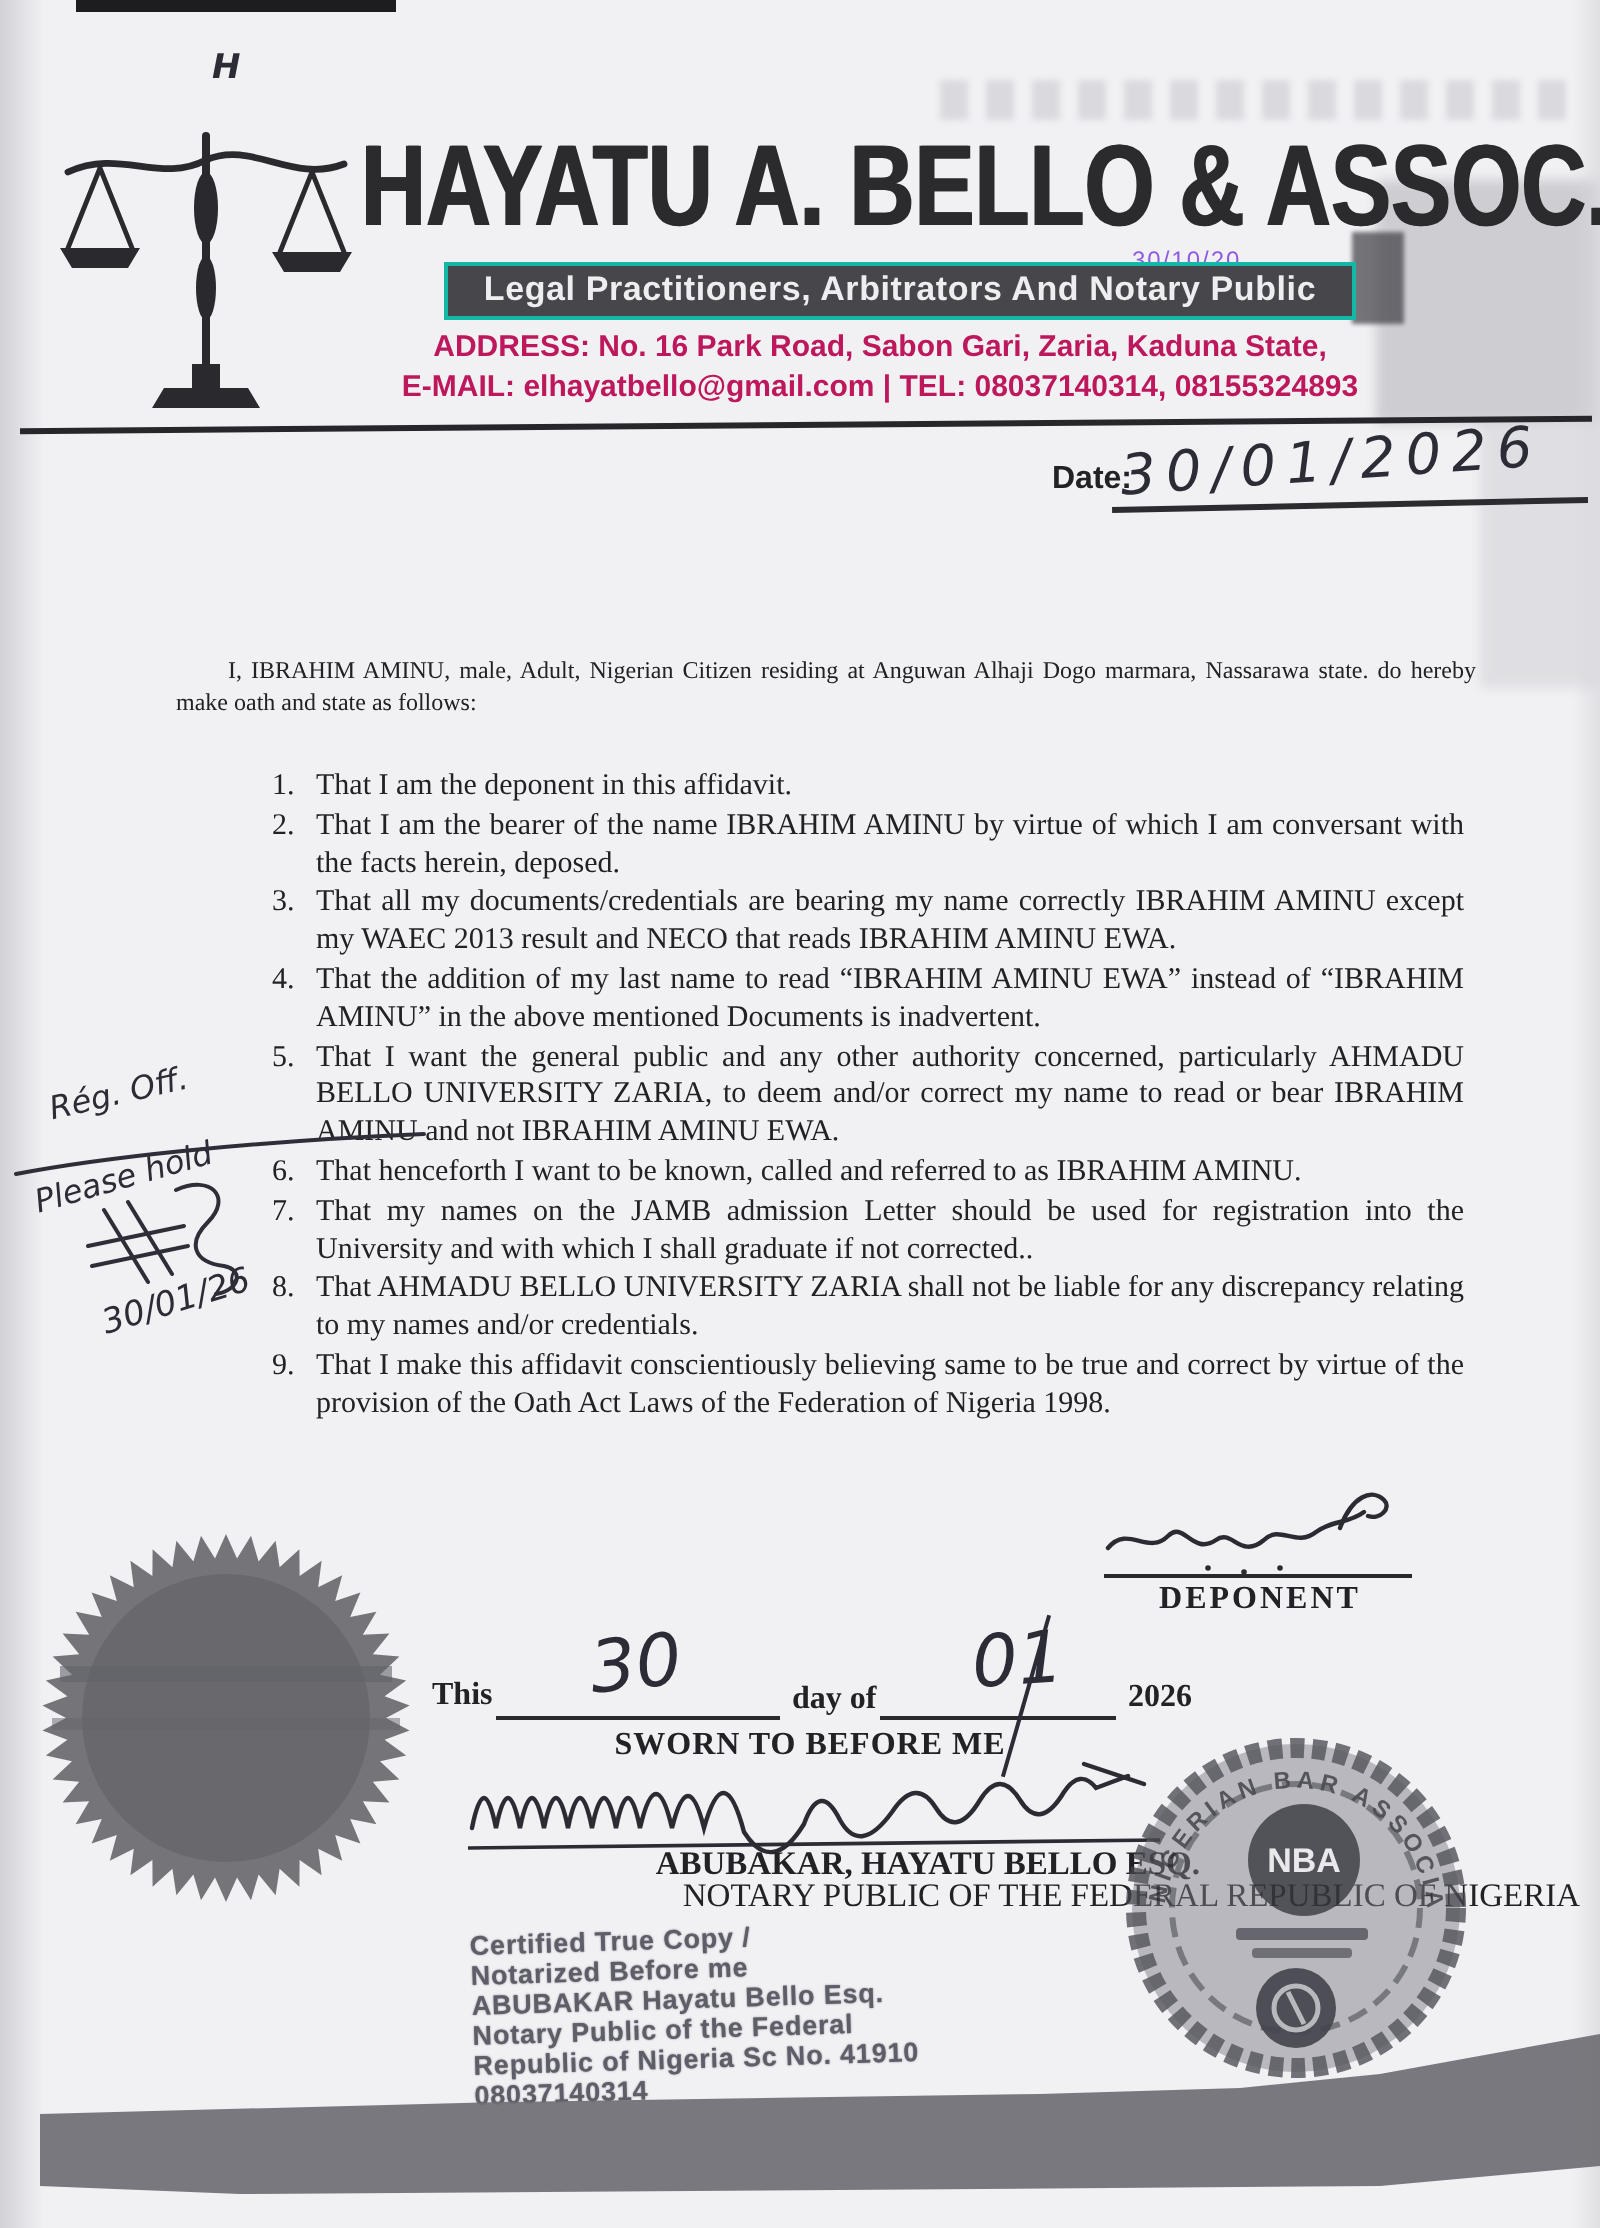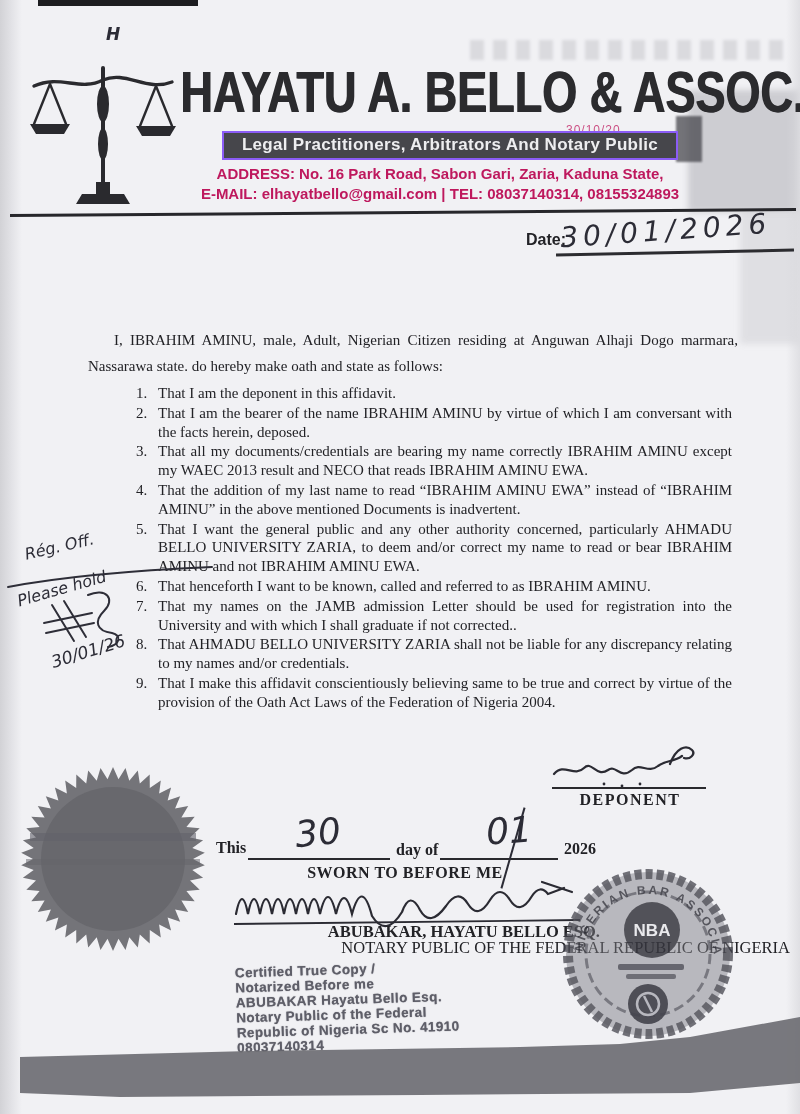--- a/index.html
+++ b/index.html
@@ -13,41 +13,41 @@
   .ghost-top{left:470px;top:40px;width:320px;height:20px;opacity:.22;filter:blur(1.5px);
     background:repeating-linear-gradient(90deg,#8a8a92 0 14px,transparent 14px 23px);}
   .smudge1{left:688px;top:90px;width:112px;height:122px;background:#a2a2a9;opacity:.45;filter:blur(3px);}
   .smudge2{left:676px;top:116px;width:26px;height:46px;background:#3e3e44;opacity:.7;filter:blur(1px);}
   .smudge3{left:740px;top:212px;width:60px;height:132px;background:#b3b3b9;opacity:.28;filter:blur(3px);}
   .right-edge{right:0;top:0;width:14px;height:1114px;background:linear-gradient(270deg,#d8d8dc,rgba(241,241,244,0));opacity:.7;}
   
   .firm-name{left:180px;top:60px;width:616px;font-family:"Liberation Sans",sans-serif;
     font-weight:bold;font-size:45px;letter-spacing:0px;color:#2b2b2e;white-space:nowrap;
     transform:scaleY(1.28);transform-origin:top left;text-shadow:1px 0 0 #2b2b2e;}
-  .banner{left:222px;top:131px;width:452px;background:#46464b;border:2px solid #8b5cf6;
+  .banner{left:222px;top:131px;width:452px;background:#46464b;border:2px solid #14b8a6;
     color:#eeeef0;font-family:"Liberation Sans",sans-serif;font-weight:bold;font-size:17px;
     text-align:center;padding:2px 0 3px;letter-spacing:.3px;}
   .addr{left:120px;top:165px;width:640px;text-align:center;font-family:"Liberation Sans",sans-serif;
     font-weight:bold;font-size:15px;color:#be185d;}
   .addr2{top:185px;}
   .ghost-date{left:566px;top:123px;font-family:"Liberation Sans",sans-serif;font-size:12px;
-    color:#be185d;opacity:.75;letter-spacing:1px;}
+    color:#6d28d9;opacity:.75;letter-spacing:1px;}
   .hr-sep{left:10px;top:211px;width:786px;height:3px;background:#27272b;transform:rotate(-0.45deg);}
   .h-mark{left:106px;top:24px;font-size:17px;font-weight:bold;color:#3a3a42;font-family:"DejaVu Sans",sans-serif;}
   
   .date-label{left:526px;top:231px;font-family:"Liberation Sans",sans-serif;font-weight:bold;font-size:16px;}
   .date-rule{left:556px;top:251px;width:238px;height:2.5px;background:#2c2c30;transform:rotate(-1.2deg);}
   .hand{font-family:"DejaVu Sans",sans-serif;font-style:italic;color:#2c2c36;}
   .date-hand{left:560px;top:214px;font-size:28px;letter-spacing:5px;transform:rotate(-4deg);white-space:nowrap;}
   
   .title{left:0;top:267px;width:840px;text-align:center;font-weight:bold;font-size:16.5px;}
   .title span{text-decoration:underline;text-underline-offset:2px;}
   .title .t2{display:block;margin-top:2px;}
   
-  .intro{left:88px;top:327px;width:650px;font-size:15px;line-height:26px;text-align:justify;text-indent:26px;}
+  .intro{left:88px;top:327px;width:650px;font-size:12px;line-height:16px;text-align:justify;text-indent:26px;}
   .list{left:136px;top:384px;width:596px;font-size:15px;line-height:18.8px;}
   .list .item{display:flex;margin:0 0 1px 0;}
   .list .num{width:22px;flex:none;}
   .list .txt{flex:1;text-align:justify;font-family:Liberation Serif, serif;}
   
   .mnote{font-size:16px;white-space:nowrap;}
   .m1{left:24px;top:537px;transform:rotate(-13deg);}
   .m2{left:16px;top:579px;transform:rotate(-16deg);}
   .m3{left:50px;top:641px;font-size:17px;transform:rotate(-17deg);}
   
@@ -155,21 +155,21 @@
       <span class="txt">That my names on the JAMB admission Letter should be used for registration into the University and with which I shall graduate if not corrected..</span>
     </div>
 
     <div class="item">
       <span class="num">8.</span>
       <span class="txt">That AHMADU BELLO UNIVERSITY ZARIA shall not be liable for any discrepancy relating to my names and/or credentials.</span>
     </div>
 
     <div class="item">
       <span class="num">9.</span>
-      <span class="txt">That I make this affidavit conscientiously believing same to be true and correct by virtue of the provision of the Oath Act Laws of the Federation of Nigeria 2004.</span>
+      <span class="txt">That I make this affidavit conscientiously believing same to be true and correct by virtue of the provision of the Oath Act Laws of the Federation of Nigeria 1998.</span>
     </div>
   </div>
 
   <div class="abs hand mnote m1">Rég. Off.</div>
   <div class="abs hand mnote m2">Please hold</div>
   <div class="abs hand mnote m3">30/01/26</div>
   <svg class="abs" style="left:0;top:525px;" width="230" height="160" viewBox="0 0 230 160">
     <g stroke="#2e2e38" stroke-width="2" fill="none" stroke-linecap="round">
       <path d="M8 62 C 50 54, 120 46, 212 42"></path>
       <path d="M52 80 L74 116 M64 76 L86 112"></path>

